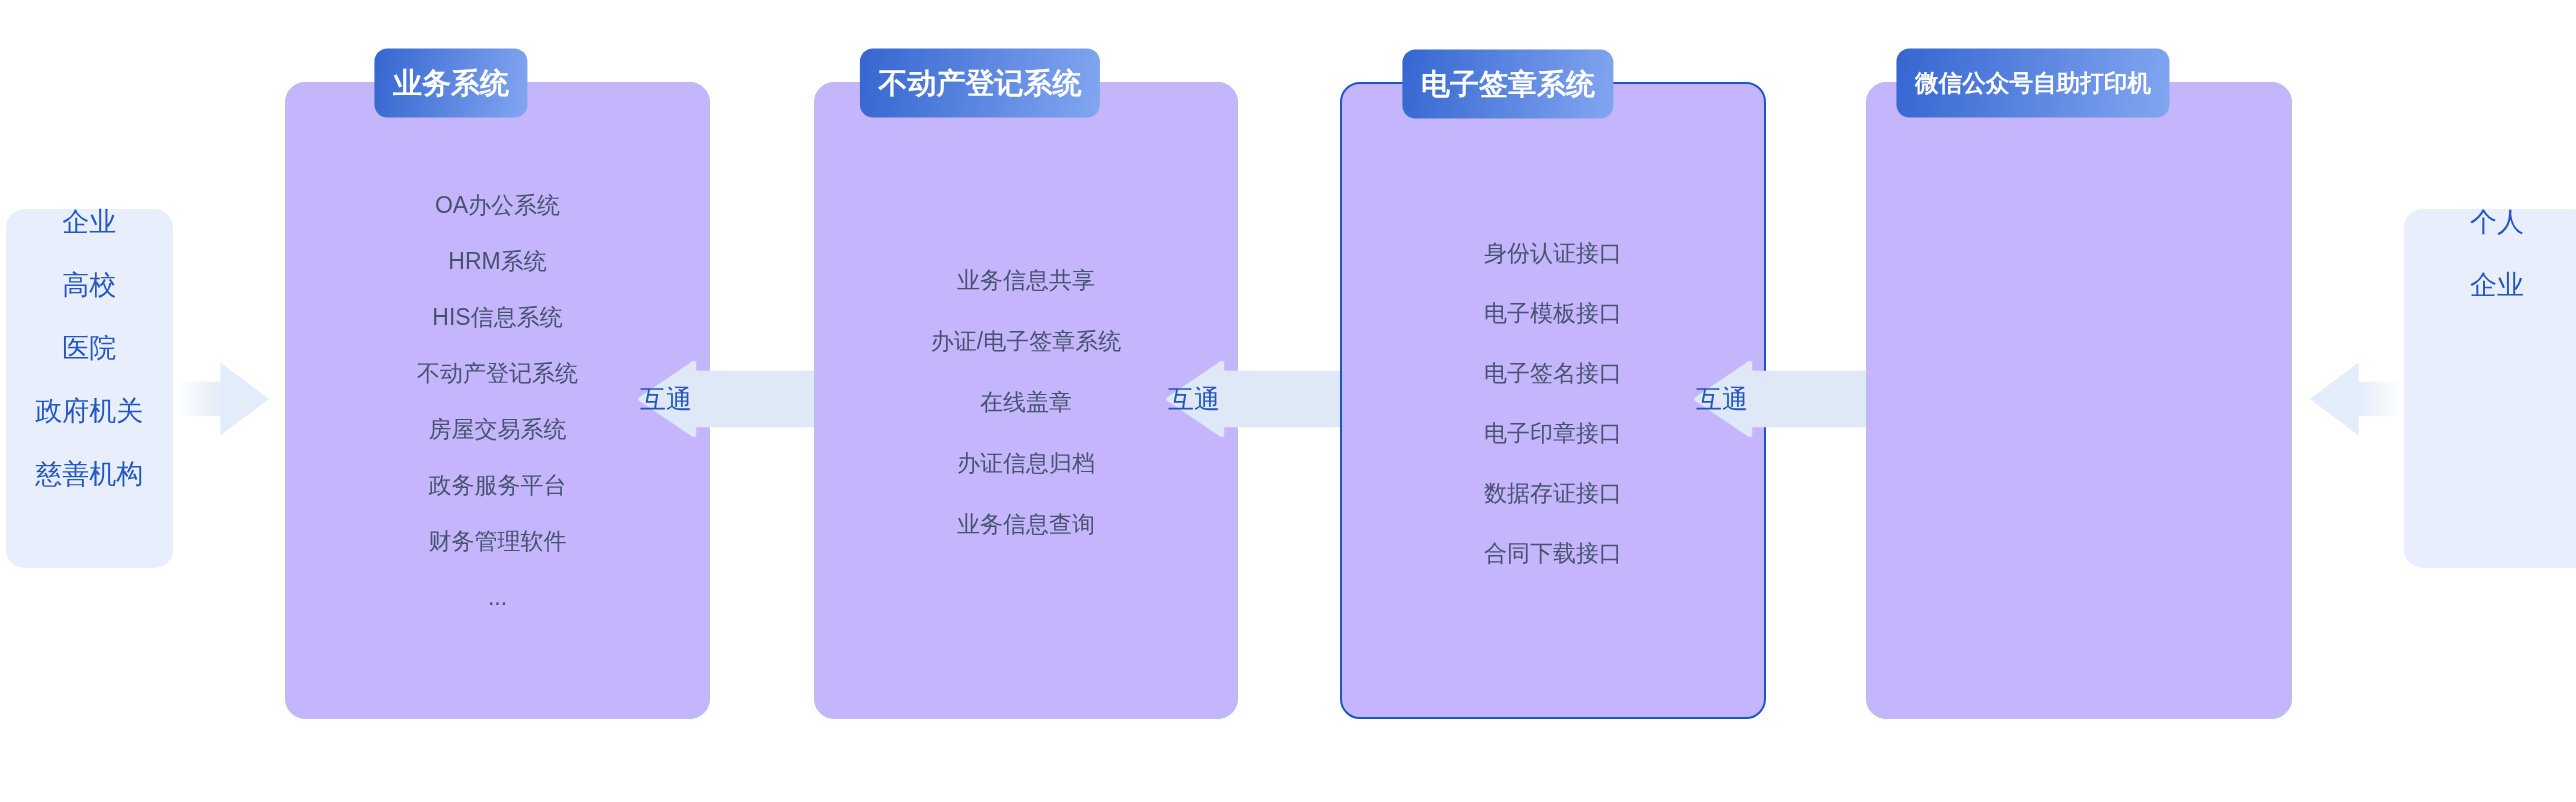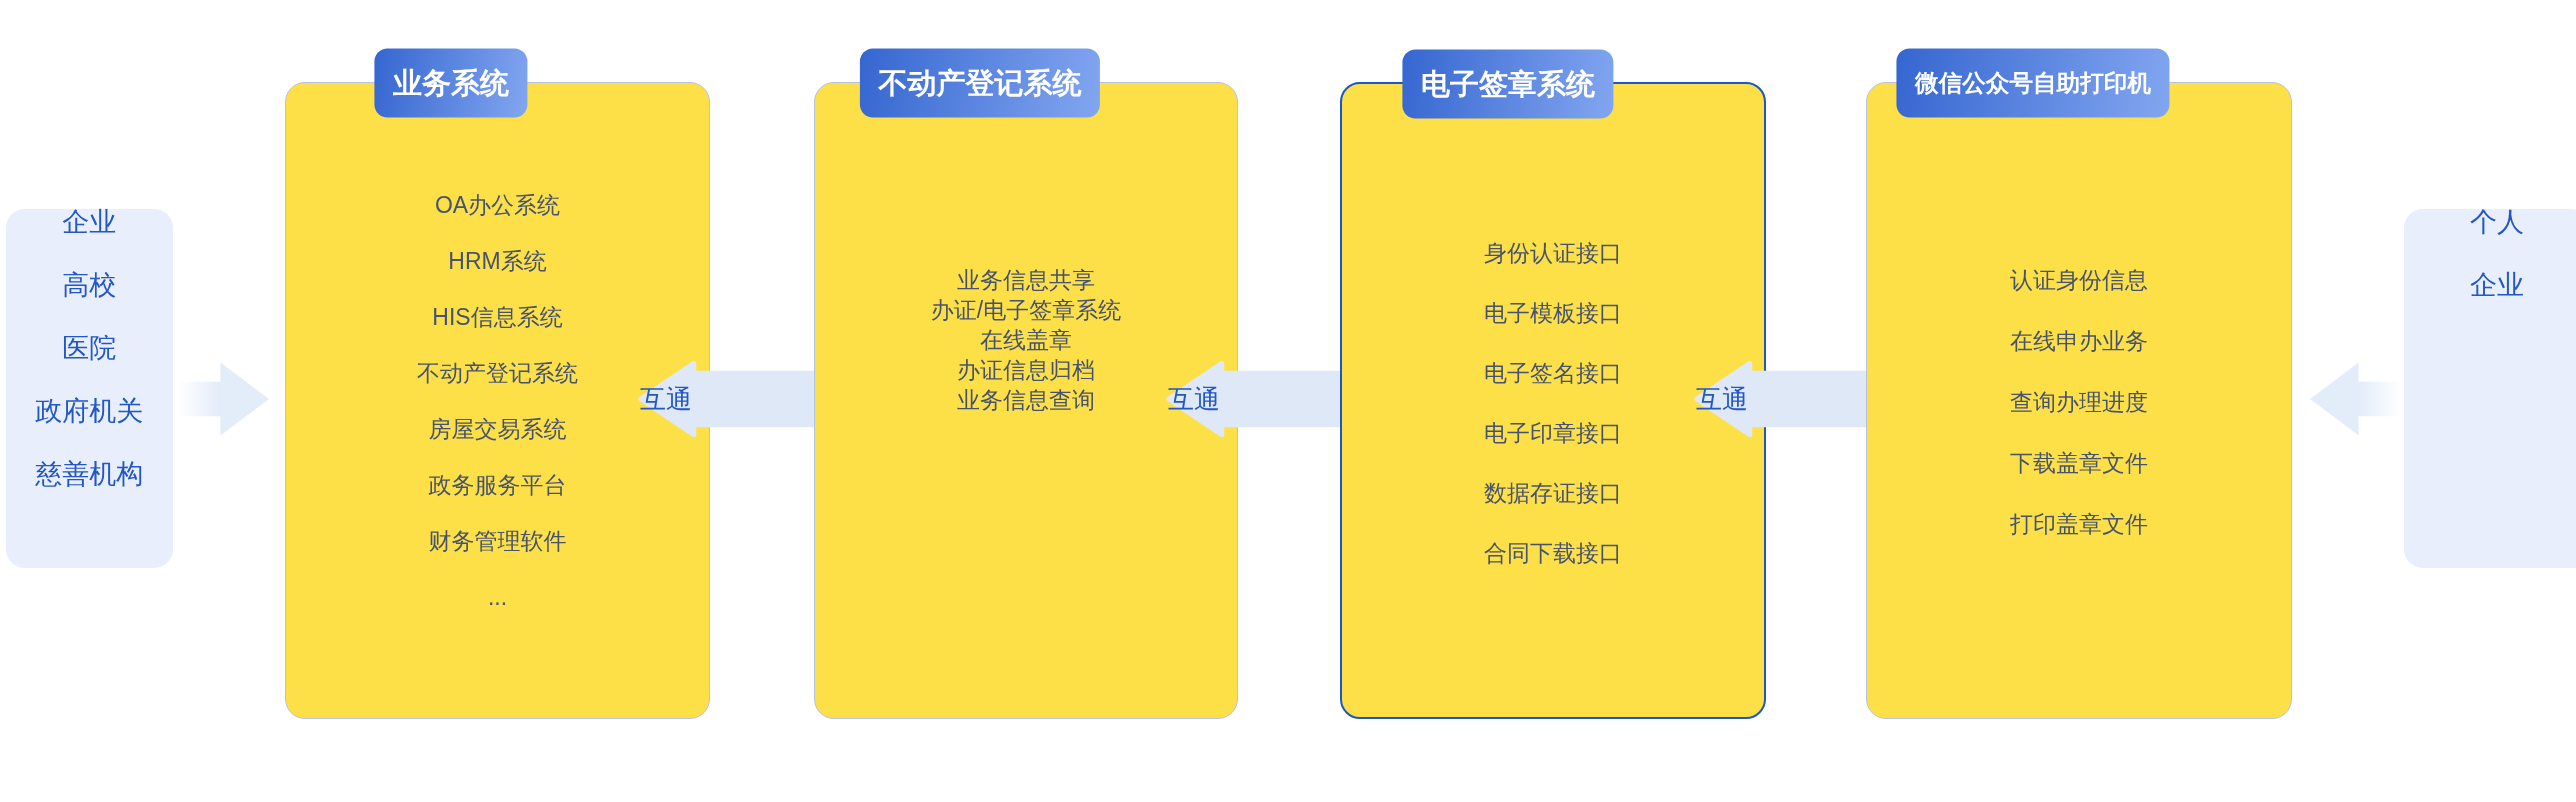--- a/index.html
+++ b/index.html
@@ -8,35 +8,35 @@
   .stage{position:absolute;inset:0;}
 
   
   .side-group{position:absolute;background:#e8eefc;border-radius:18.6px;
       display:flex;flex-direction:column;align-items:center;justify-content:flex-start;}
   .side-group ul{list-style:none;margin:0;padding:0;display:flex;flex-direction:column;
       align-items:center;gap:36px;}
   .side-group li{font-size:27px;color:#2257c4;line-height:27px;white-space:nowrap;}
 
   
-  .panel{position:absolute;top:82px;height:637px;background:#fde047;
+  .panel{position:absolute;top:82px;height:637px;background:#c4b5fd;
       border:1.4px solid #b5c2e2;border-radius:20px;box-sizing:border-box;}
   .panel.highlight{border:2.1px solid #1b57c6;}
 
   .pill{position:absolute;top:0;transform:translate(-50%,-50%);
       background:linear-gradient(100deg,#3566d0 0%,#82a6f0 100%);
       color:#ffffff;font-weight:700;font-size:29px;line-height:69px;height:69px;
       padding:0 18.6px;border-radius:13px;white-space:nowrap;}
   .pill.small-text{font-size:23.6px;}
 
   .panel ul{list-style:none;margin:0;padding:0;position:absolute;left:0;right:0;
       display:flex;flex-direction:column;align-items:center;}
   .panel li{font-size:23px;line-height:30px;color:#47536e;white-space:nowrap;}
   .items-p1{top:107px;gap:26px;}
-  .items-p2{top:182px;}
+  .items-p2{top:182px;gap:31px;}
   .items-p3{top:154px;gap:30px;}
   .items-p4{top:182px;gap:31px;}
 
   
   .connector{position:absolute;top:359px;width:243px;height:80px;}
   .connector svg{position:absolute;inset:0;}
   .connector-label{position:absolute;left:2px;right:0;top:50%;transform:translateY(-50%);
       text-align:left;font-size:26px;color:#2257c4;font-weight:500;}
   .side-arrow{position:absolute;width:96px;height:82px;}
 </style>
@@ -137,27 +137,20 @@
     <svg width="243" height="80" viewBox="0 0 340 112">
       <path d="M4,56 L78,6 L78,20 L262,20 L262,6 L336,56 L262,106 L262,92 L78,92 L78,106 Z" fill="#dfe8f7" stroke="#dfe8f7" stroke-width="7" stroke-linejoin="round"></path>
     </svg>
     <span class="connector-label">互通</span>
   </div>
 
   <div class="panel" style="left:1866px;width:426px;">
     <div class="pill small-text" style="left:166px;">
       <span>微信公众号自助打印机</span>
     </div>
-    <ul class="items-p4">
-        <li>认证身份信息</li>
-        <li>在线申办业务</li>
-        <li>查询办理进度</li>
-        <li>下载盖章文件</li>
-        <li>打印盖章文件</li>
-      </ul>
   </div>
 
   <div class="side-arrow" style="left:2307px;top:358px;">
     <svg width="96" height="82" viewBox="0 0 134 114">
       <path d="M130,33 L72,33 L72,6 L4,57 L72,108 L72,81 L130,81 Z" fill="url(#fadeL)"></path>
     </svg>
   </div>
 
   <div class="side-group" style="left:2404px;top:209px;width:186px;height:359px;">
     <ul>

